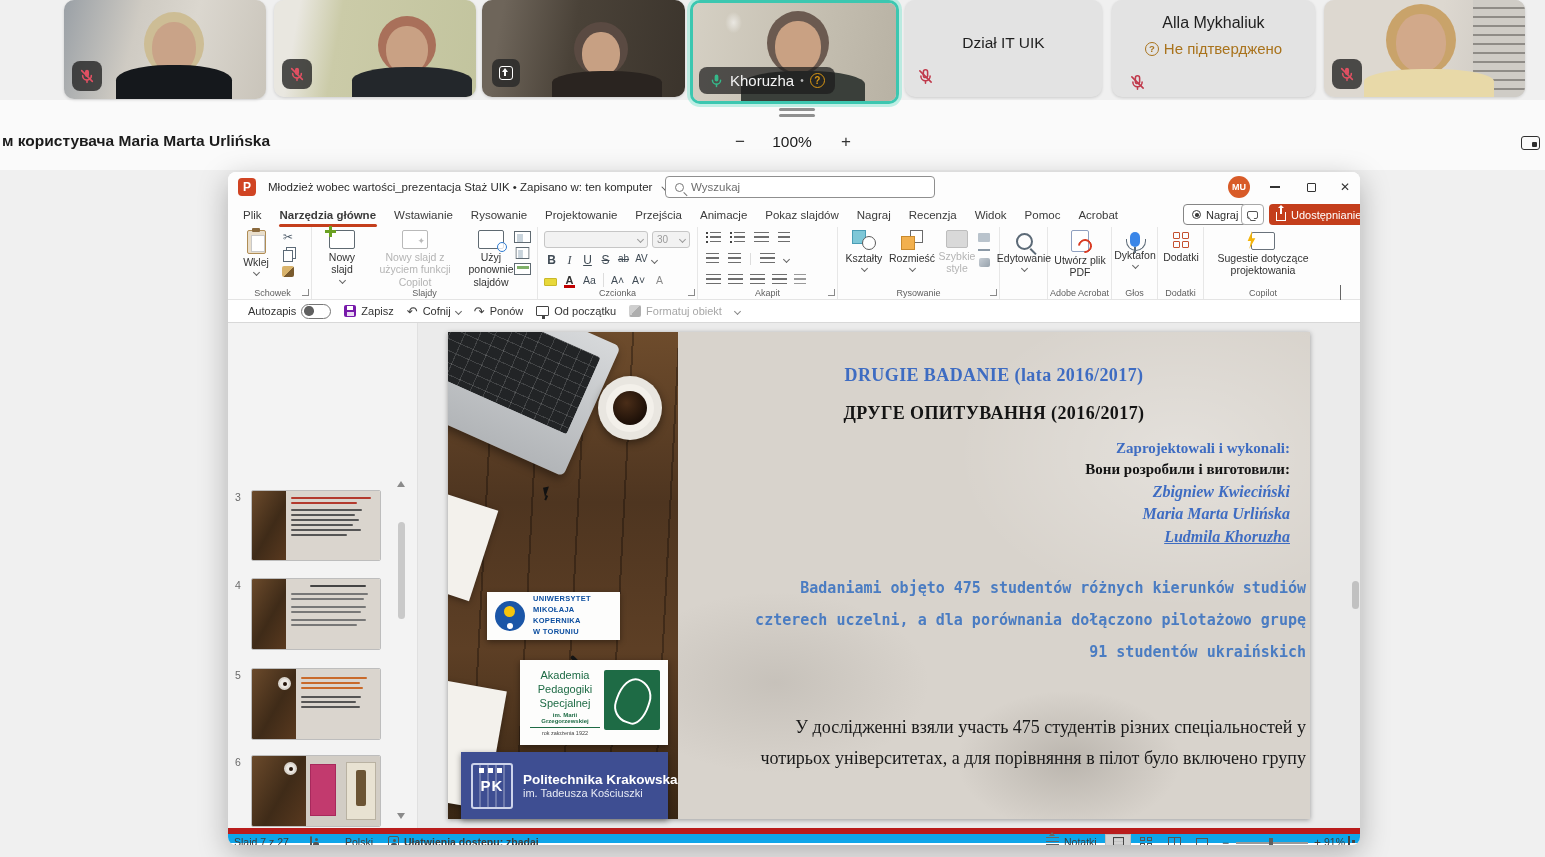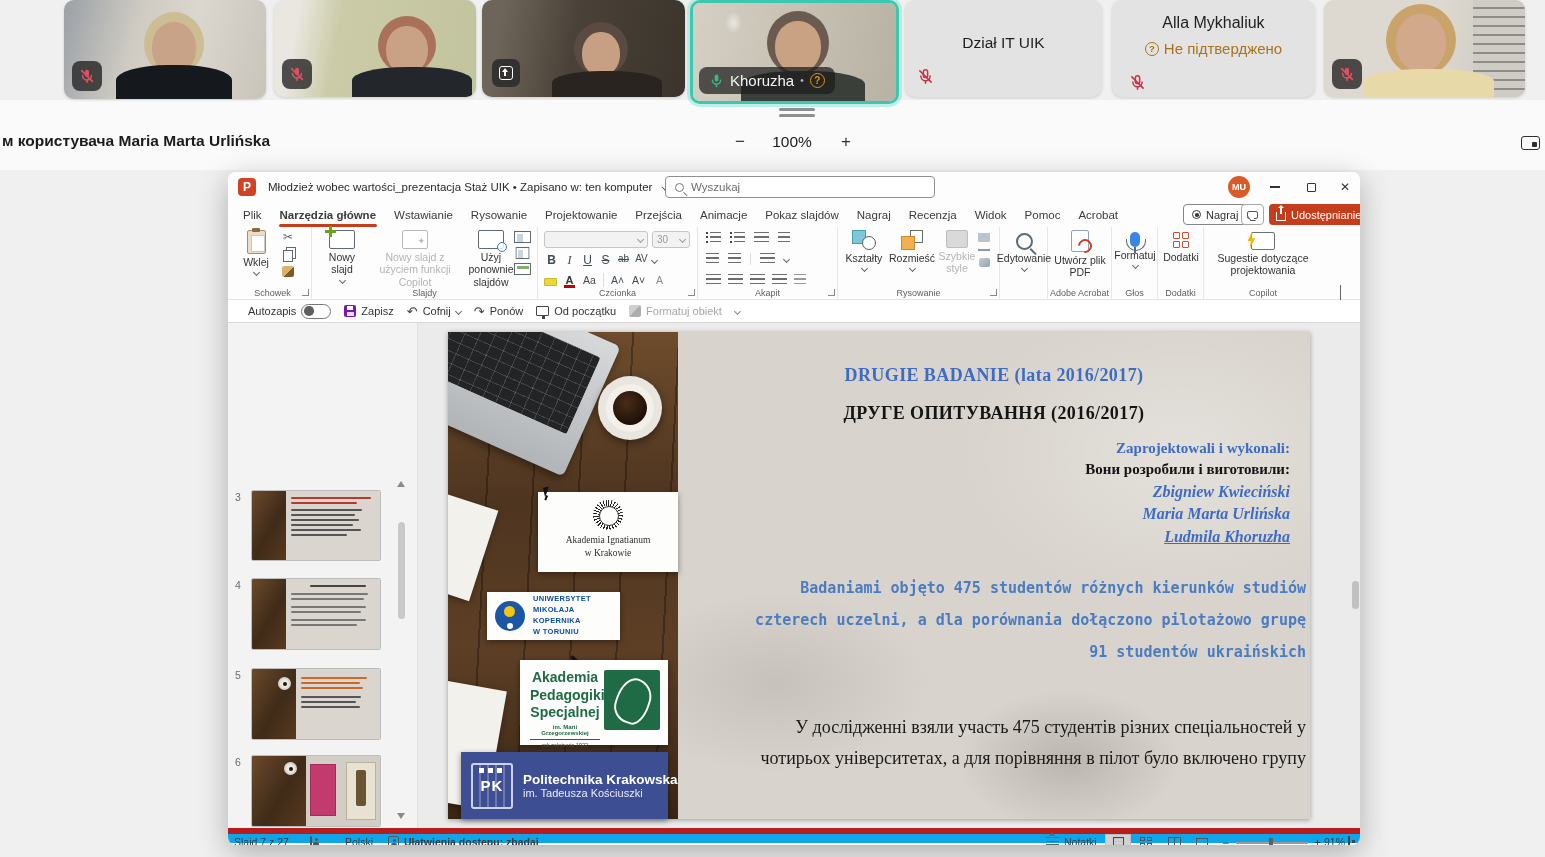--- a/index.html
+++ b/index.html
@@ -156,21 +156,21 @@
   .paper{position:absolute;background:#f3f1ec;box-shadow:0 2px 6px rgba(0,0,0,.35)}
   .pen{position:absolute;left:150px;top:312px;width:4px;height:80px;background:#161616;border-radius:2px;transform:rotate(-46deg)}
   .card{position:absolute;background:#fdfdfc;box-shadow:0 2px 6px rgba(0,0,0,.4)}
   .ign-emb{width:30px;height:30px;border-radius:50%;background:repeating-conic-gradient(#242424 0 5deg,transparent 5deg 13deg);position:relative;margin:8px auto 4px}
   .ign-emb::after{content:"";position:absolute;left:6px;top:6px;width:18px;height:18px;border-radius:50%;background:#fdfdfc;border:1px solid #333}
   .ign-line{font-family:"Liberation Serif",serif;font-size:9.5px;color:#2e2e2e;text-align:center;line-height:1.35}
   .umk-logo{width:30px;height:30px;border-radius:50%;background:#1b56a7;position:relative;flex:none}
   .umk-logo::before{content:"";position:absolute;left:9px;top:5px;width:11px;height:11px;border-radius:50%;background:#f7c50c}
   .umk-logo::after{content:"";position:absolute;left:12px;bottom:2px;width:6px;height:6px;border-radius:50%;background:#fff}
   .umk-txt{font-size:7.5px;font-weight:bold;color:#0d4fa0;line-height:1.45;letter-spacing:.3px}
-  .aps-green{color:#1e6b45;font-weight:bold;font-size:14px;line-height:1.25}
+  .aps-green{color:#1e6b45;font-weight:normal;font-size:11px;line-height:1.25}
   .aps-sq{position:absolute;right:8px;top:10px;width:56px;height:60px;background:#1e6b45;border-radius:2px}
   .aps-sq::after{content:"";position:absolute;left:12px;top:8px;width:30px;height:42px;border:2.5px solid #fff;border-radius:50% 60% 40% 55%/60% 45% 55% 40%;transform:rotate(18deg)}
   .pkcard{background:#3e4e92;display:flex;align-items:center;gap:10px;padding:0 10px}
   .pk-emb{width:42px;height:46px;border:2px solid #cdd3ea;border-radius:3px;display:flex;flex-direction:column;align-items:center;justify-content:center;color:#fff;flex:none;position:relative;background:repeating-linear-gradient(90deg,transparent 0 6px,rgba(255,255,255,.25) 6px 8px)}
   .pk-emb span{font-weight:bold;font-size:15px;letter-spacing:1px}
   .pk-emb::before{content:"";position:absolute;left:6px;top:3px;right:6px;height:5px;background:repeating-linear-gradient(90deg,#fff 0 5px,transparent 5px 9px)}
   .pk-l1{color:#fff;font-weight:bold;font-size:13.5px;white-space:nowrap}
   .pk-l2{color:#e8ebf5;font-size:11px;white-space:nowrap}
   .st{position:absolute;font-family:"Liberation Serif",serif}
   .cursor{position:absolute;width:0;height:0;border-left:6px solid #111;border-bottom:10px solid transparent;transform:rotate(-12deg)}
@@ -506,21 +506,21 @@
       <div class="bigbtn" style="left:6px;top:3px;width:52px">
         <span class="pdfic"></span>
         <span>Utwórz plik PDF</span>
       </div>
       <div class="glabel">Adobe Acrobat</div>
     </div>
 
     <div class="rgroup" style="left:884px;width:46px">
       <div class="bigbtn" style="left:0;top:3px;width:46px">
         <span class="micblue"></span>
-        <span>Formatuj</span>
+        <span>Dyktafon</span>
         <span class="cvg"></span>
       </div>
       <div class="glabel">Głos</div>
     </div>
 
     <div class="rgroup" style="left:930px;width:46px">
       <div class="bigbtn" style="left:0;top:3px;width:46px">
         <span class="gridred">
             <i></i>
             <i></i>
@@ -642,25 +642,20 @@
             </div>
           <div class="saucer">
               <div class="cupc"></div>
               <div class="coffee"></div>
             </div>
           <div class="paper" style="left:-18px;top:168px;width:55px;height:95px;transform:rotate(18deg)"></div>
           <div class="paper" style="left:-26px;top:352px;width:75px;height:120px;transform:rotate(10deg)"></div>
           <div class="pen"></div>
         </div>
 
-        <div class="card" style="left:90px;top:160px;width:140px;height:80px">
-          <div class="ign-emb"></div>
-          <div class="ign-line">Akademia Ignatianum</div>
-          <div class="ign-line">w Krakowie</div>
-        </div>
 
         <div class="card" style="left:39px;top:260px;width:133px;height:48px;display:flex;align-items:center;gap:8px;padding:0 8px">
           <div class="umk-logo"></div>
           <div class="umk-txt">
             <div>UNIWERSYTET</div>
             <div>MIKOŁAJA KOPERNIKA</div>
             <div>W TORUNIU</div>
           </div>
         </div>
 

